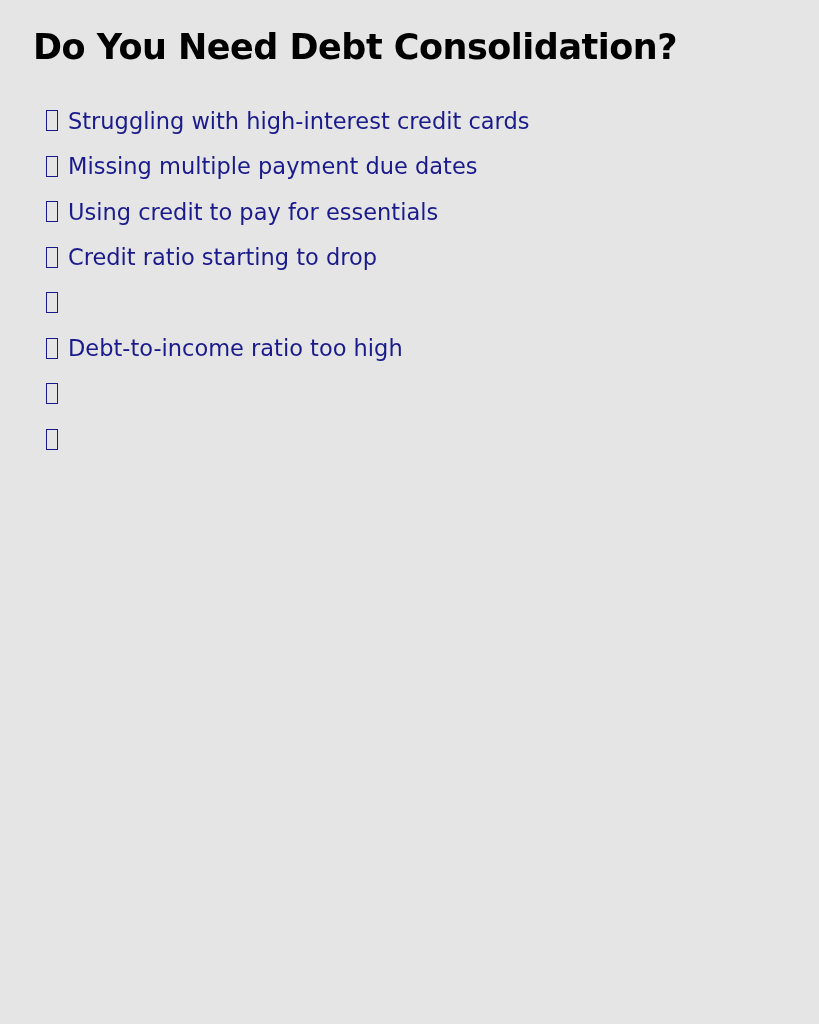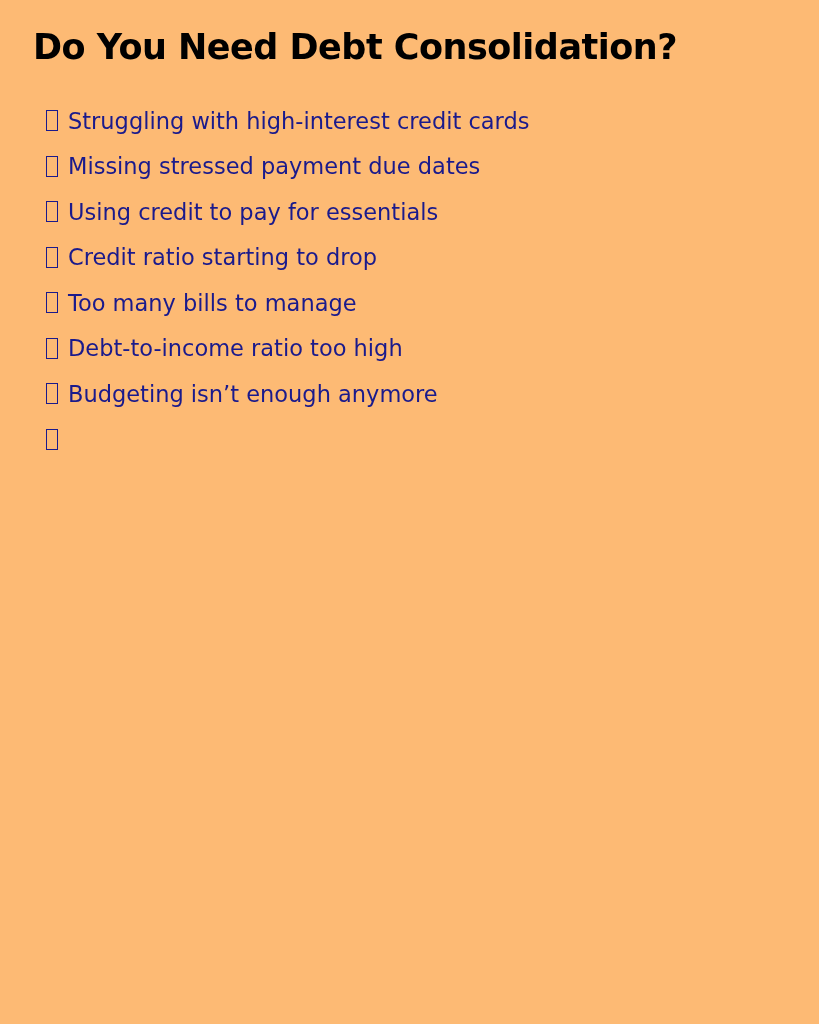--- a/index.html
+++ b/index.html
@@ -7,21 +7,21 @@
     padding: 0;
     background: #ffffff;
     width: 819px;
     height: 1024px;
     font-family: "DejaVu Sans", sans-serif;
     overflow: hidden;
   }
   .page {
     width: 819px;
     height: 1024px;
-    background: #fdba74;
+    background: #e5e5e5;
     box-sizing: border-box;
   }
   h1.page-title {
     margin: 0;
     padding: 26px 0 0 33px;
     font-size: 35px;
     line-height: 42px;
     font-weight: 700;
     color: #000000;
     letter-spacing: -0.5px;
@@ -69,48 +69,46 @@
 
   <ul class="checklist">
 
     <li>
       <span class="tofu-box"></span>
       <span class="item-label">Struggling with high-interest credit cards</span>
     </li>
 
     <li>
       <span class="tofu-box"></span>
-      <span class="item-label">Missing stressed payment due dates</span>
+      <span class="item-label">Missing multiple payment due dates</span>
     </li>
 
     <li>
       <span class="tofu-box"></span>
       <span class="item-label">Using credit to pay for essentials</span>
     </li>
 
     <li>
       <span class="tofu-box"></span>
       <span class="item-label">Credit ratio starting to drop</span>
     </li>
 
 
 
     <li>
       <span class="tofu-box"></span>
-      <span class="item-label">Too many bills to manage</span>
     </li>
 
     <li>
       <span class="tofu-box"></span>
       <span class="item-label">Debt-to-income ratio too high</span>
     </li>
 
     <li>
       <span class="tofu-box"></span>
-      <span class="item-label">Budgeting isn’t enough anymore</span>
     </li>
 
     <li>
       <span class="tofu-box"></span>
     </li>
 
   </ul>
 </div>
 
 </body></html>

